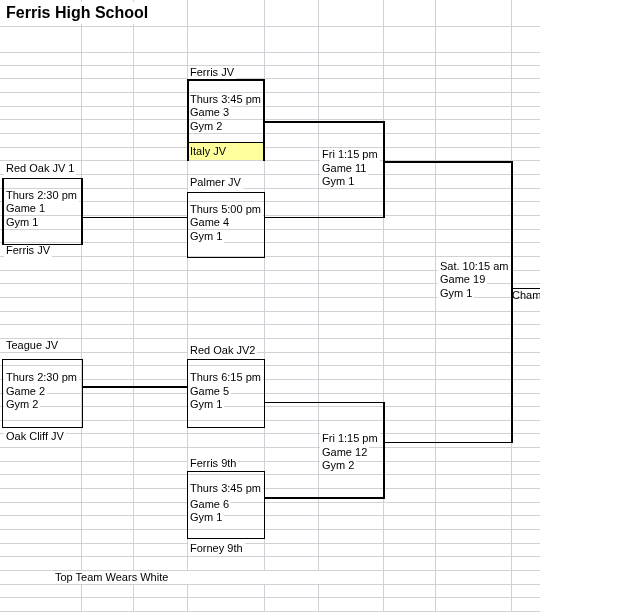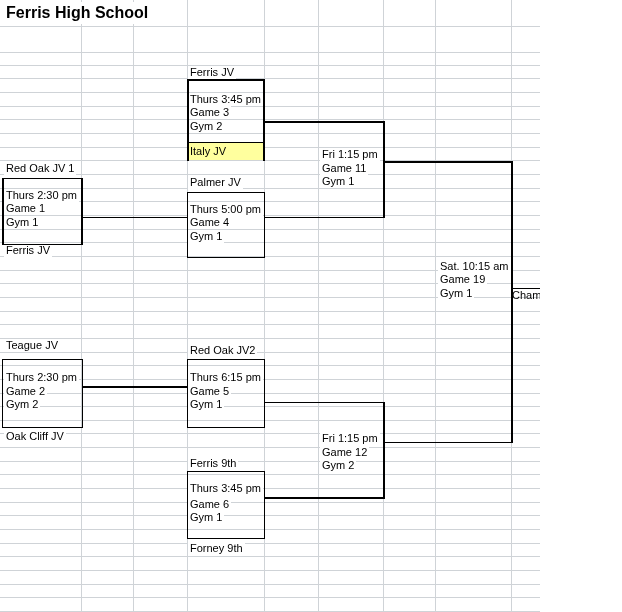--- a/index.html
+++ b/index.html
@@ -118,14 +118,15 @@
   <div class="cell" style="left:320px;top:431.5px">Fri 1:15 pm</div>
   <div class="cell" style="left:320px;top:445.5px">Game 12</div>
   <div class="cell" style="left:320px;top:458.5px">Gym 2</div>
 
   <div class="cell" style="left:188px;top:456.5px">Ferris 9th</div>
   <div class="cell" style="left:188px;top:481.5px">Thurs 3:45 pm</div>
   <div class="cell" style="left:188px;top:498px">Game 6</div>
   <div class="cell" style="left:188px;top:511px">Gym 1</div>
   <div class="cell" style="left:188px;top:542px">Forney 9th</div>
 
+  <div class="cell center" style="left:55px;top:570.5px;width:290px">Top Team Wears White</div>
 
 </div>
 
 </body></html>

